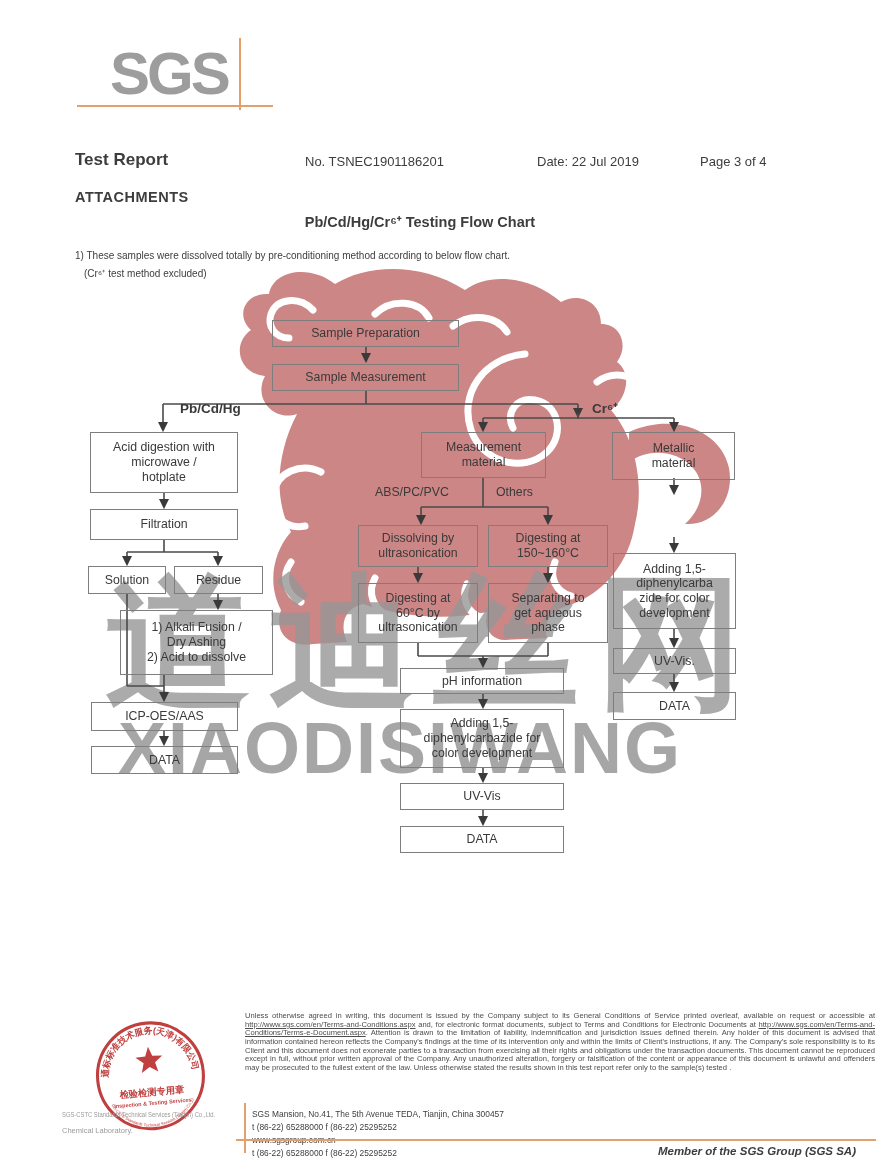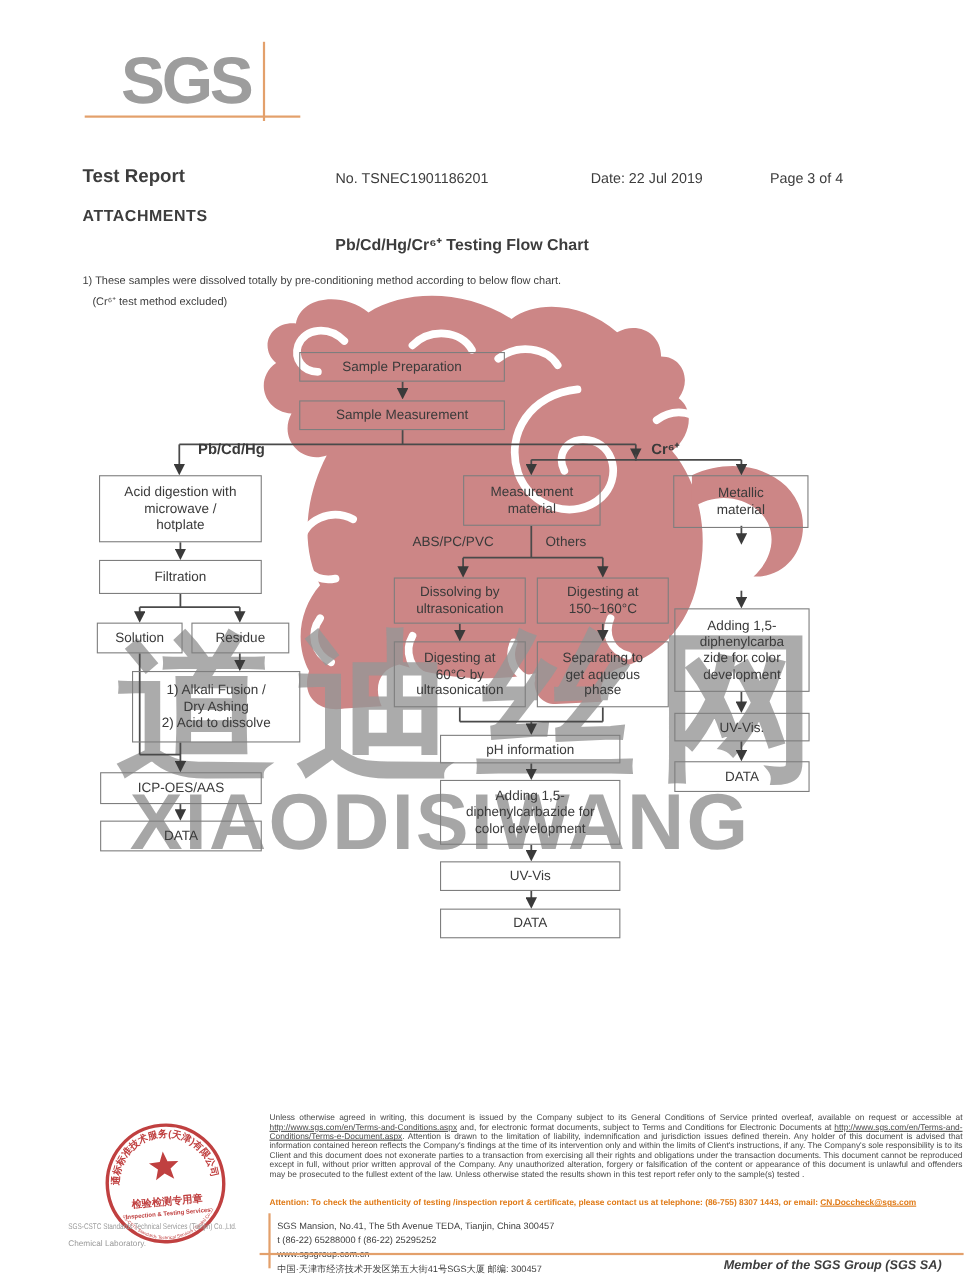--- a/index.html
+++ b/index.html
@@ -181,31 +181,29 @@
     <text x="85" y="101" font-size="6.2" fill="#c04040" font-weight="bold" text-anchor="middle">Inspection &amp; Testing Services</text>
     <text font-size="4.6" fill="#c04040">
       <textPath href="#arcBottom" startOffset="50%" text-anchor="middle">SGS-CSTC Standards Technical Services (Tianjin) Co.,Ltd.</textPath>
     </text>
   </svg>
   <div class="abs stampgray" style="left:62px;top:1110px;z-index:6;transform:scaleX(.78);transform-origin:left top;">SGS-CSTC Standards Technical Services (Tianjin) Co.,Ltd.</div>
   <div class="abs stampgray" style="left:62px;top:1126px;z-index:6;">Chemical Laboratory.</div>
 
   <div class="abs disclaimer" style="left:245px;top:1012px;width:630px;"><span>Unless otherwise agreed in writing, this document is issued by the Company subject to its General Conditions of Service printed overleaf, available on request or accessible at </span><span class="link">http://www.sgs.com/en/Terms-and-Conditions.aspx</span><span> and, for electronic format documents, subject to Terms and Conditions for Electronic Documents at </span><span class="link">http://www.sgs.com/en/Terms-and-Conditions/Terms-e-Document.aspx</span><span>. Attention is drawn to the limitation of liability, indemnification and jurisdiction issues defined therein. Any holder of this document is advised that information contained hereon reflects the Company's findings at the time of its intervention only and within the limits of Client's instructions, if any. The Company's sole responsibility is to its Client and this document does not exonerate parties to a transaction from exercising all their rights and obligations under the transaction documents. This document cannot be reproduced except in full, without prior written approval of the Company. Any unauthorized alteration, forgery or falsification of the content or appearance of this document is unlawful and offenders may be prosecuted to the fullest extent of the law. Unless otherwise stated the results shown in this test report refer only to the sample(s) tested .</span></div>
 
-  <div class="abs attention" style="left:245px;top:1089px;width:630px;"><span>Attention: To check the authenticity of testing /inspection report &amp; certificate, please contact us at telephone: (86-755) 8307 1443, or email: </span><span class="link">CN.Doccheck@sgs.com</span></div>
 
   <div class="abs rule" style="left:244px;top:1103px;width:2px;height:50px;"></div>
   <div class="abs addr" style="left:252px;top:1108px;width:622px;">
     <div class="addr-row">
       <span class="addr-a">SGS Mansion, No.41, The 5th Avenue TEDA, Tianjin, China 300457</span>
       <span class="addr-b">t (86-22) 65288000  f (86-22) 25295252</span>
       <span>www.sgsgroup.com.cn</span>
     </div>
     <div class="addr-row">
-      <span class="addr-a">中国·天津市经济技术开发区第五大街41号SGS大厦    邮编: 300457</span>
       <span class="addr-b">t (86-22) 65288000  f (86-22) 25295252</span>
       <span>e  sgs.china@sgs.com</span>
     </div>
   </div>
   <div class="abs rule" style="left:236px;top:1139px;width:640px;height:2px;"></div>
   <div class="abs member" style="right:24px;top:1145px;">Member of the SGS Group (SGS SA)</div>
 
 </div>
 
 </body></html>

